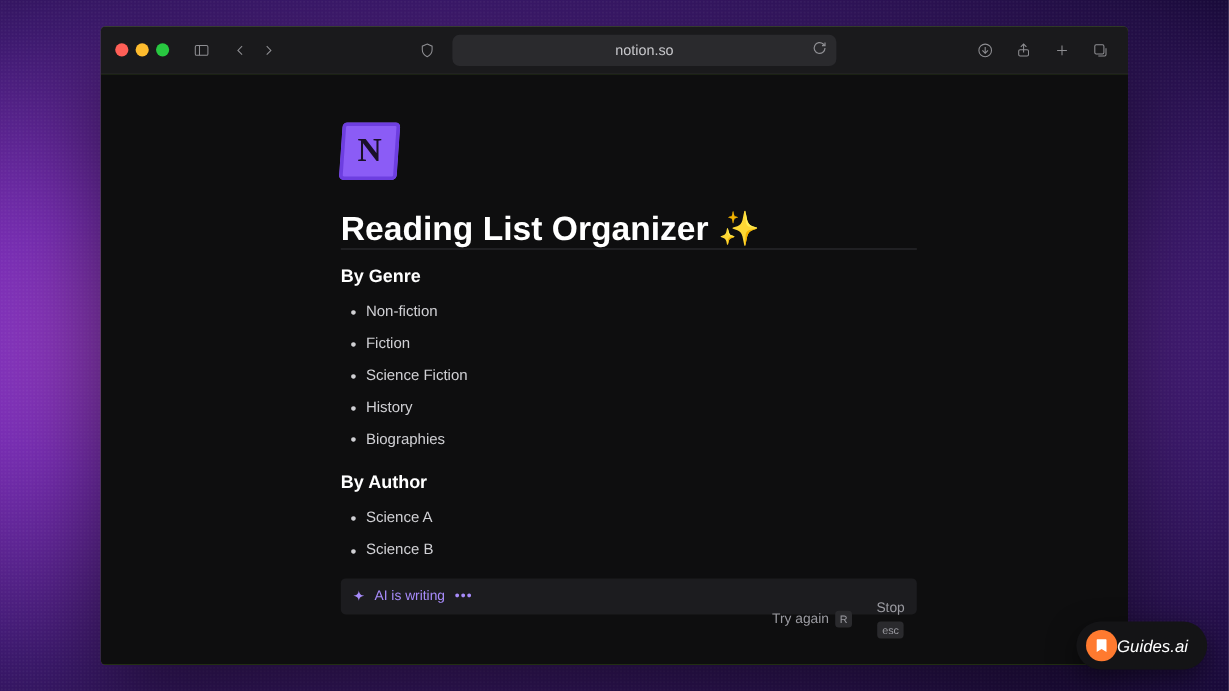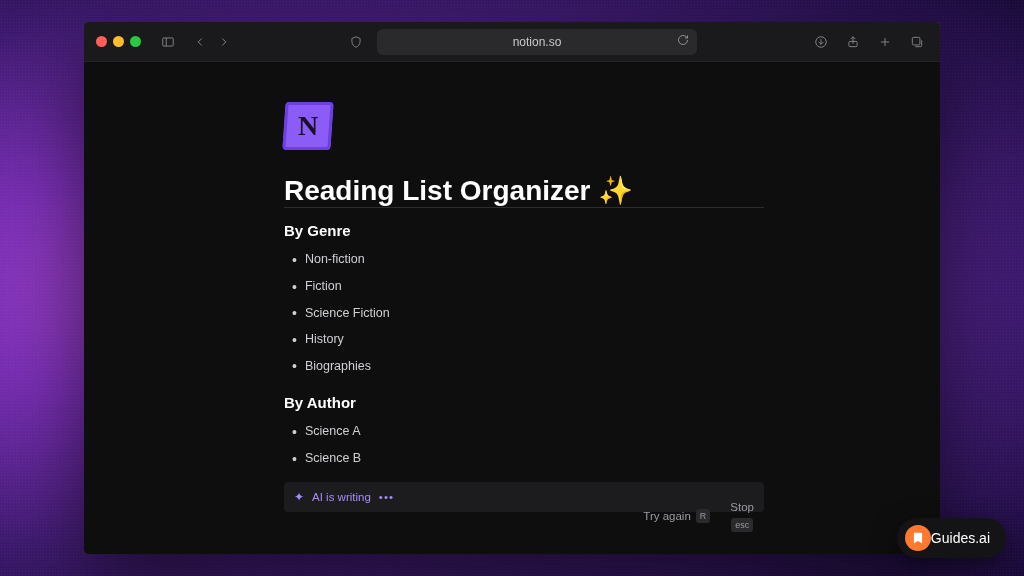--- a/index.html
+++ b/index.html
@@ -102,21 +102,21 @@
   .ai-bar .action { color:#9a9aa0; display:flex; align-items:center; gap:5px;margin-top:38px; }
   .kbd { background:#2a2a2d; color:#9a9aa0; border-radius:3px; padding:0 4px; font-size:9px; line-height:14px; height:14px; display:inline-flex; align-items:center; }
 
   .guides-pill {
     position:absolute; right:18px; bottom:18px;
     background:#141416; color:#fff;
     border-radius:22px; height:40px;
     display:flex; align-items:center; gap:0;
     padding:0 16px 0 8px;
     box-shadow:0 8px 24px rgba(0,0,0,0.5);
-    font-size:14px; font-weight:500;
+    font-size:14px; font-weight:500;font-style:italic;
   }
   .guides-pill .badge {
     width:26px; height:26px; border-radius:50%;
     background:#ff7a2f; display:flex; align-items:center; justify-content:center;
   }
   .guides-pill .badge svg { width:14px; height:14px; fill:#fff; }
 </style>
 </head>
 <body>
 

